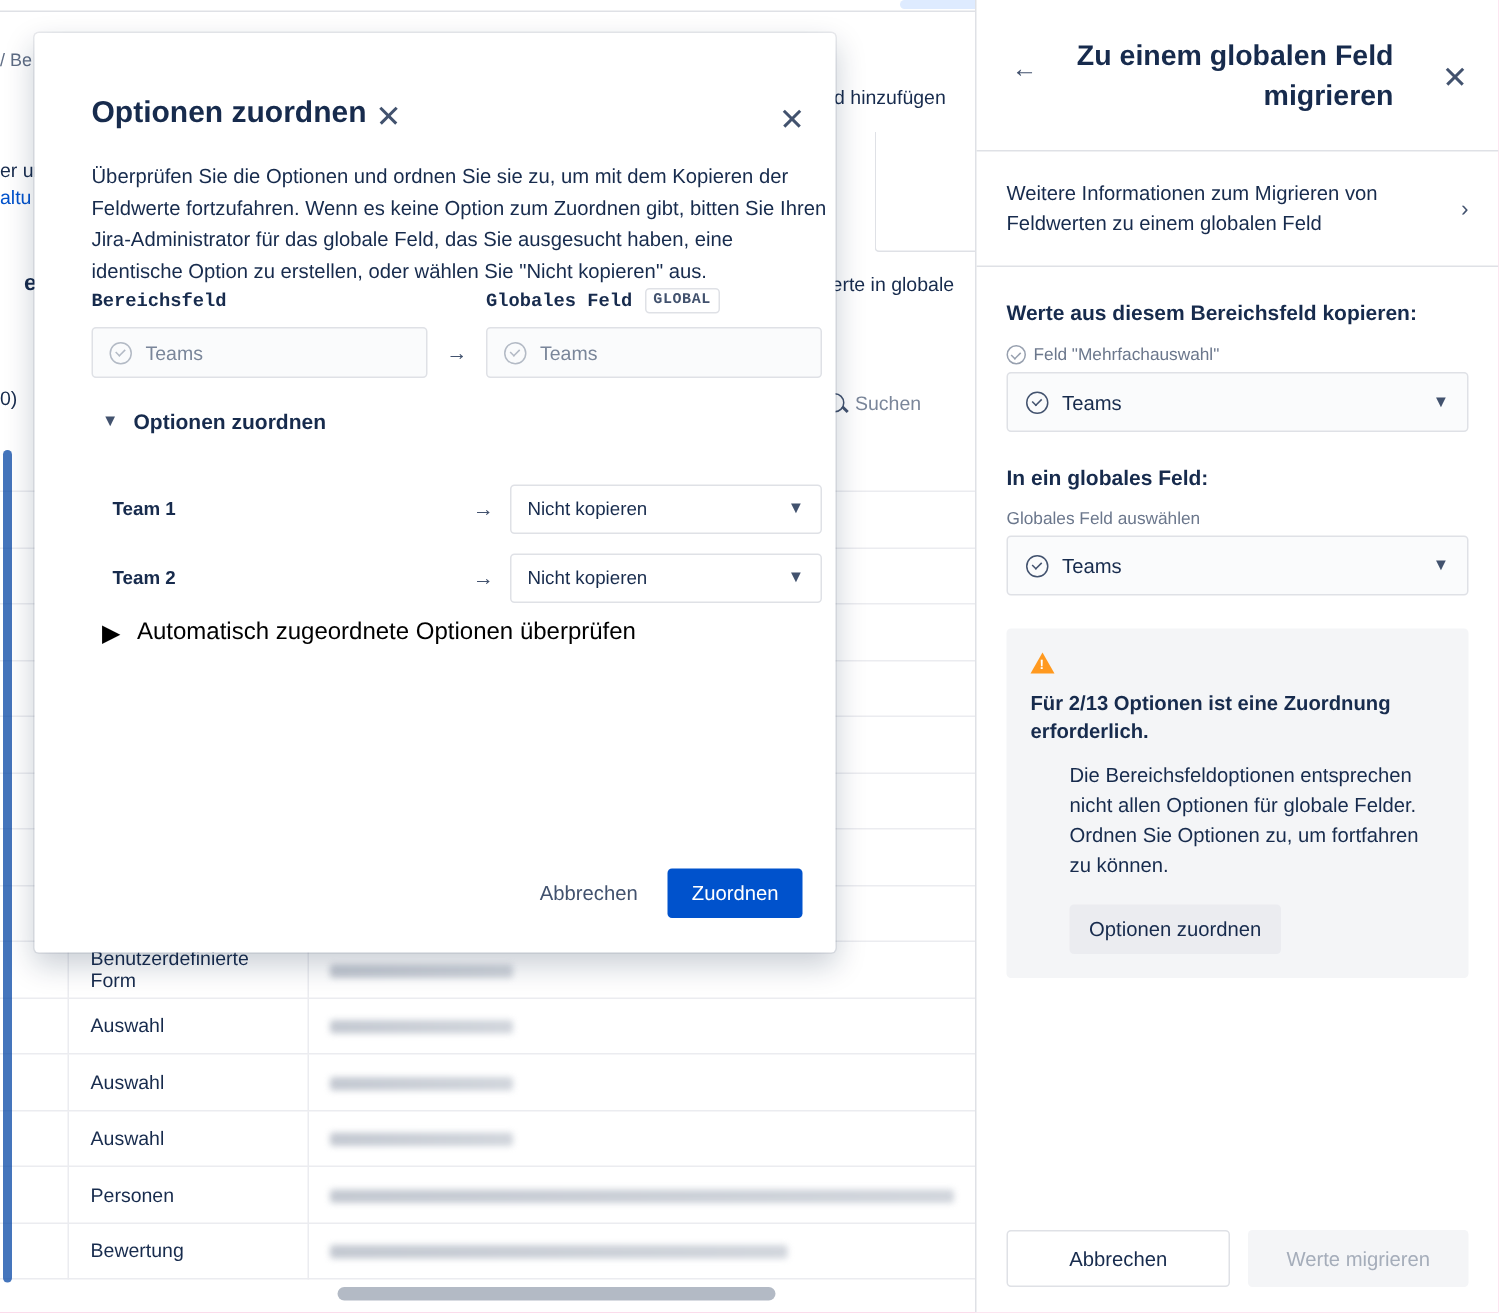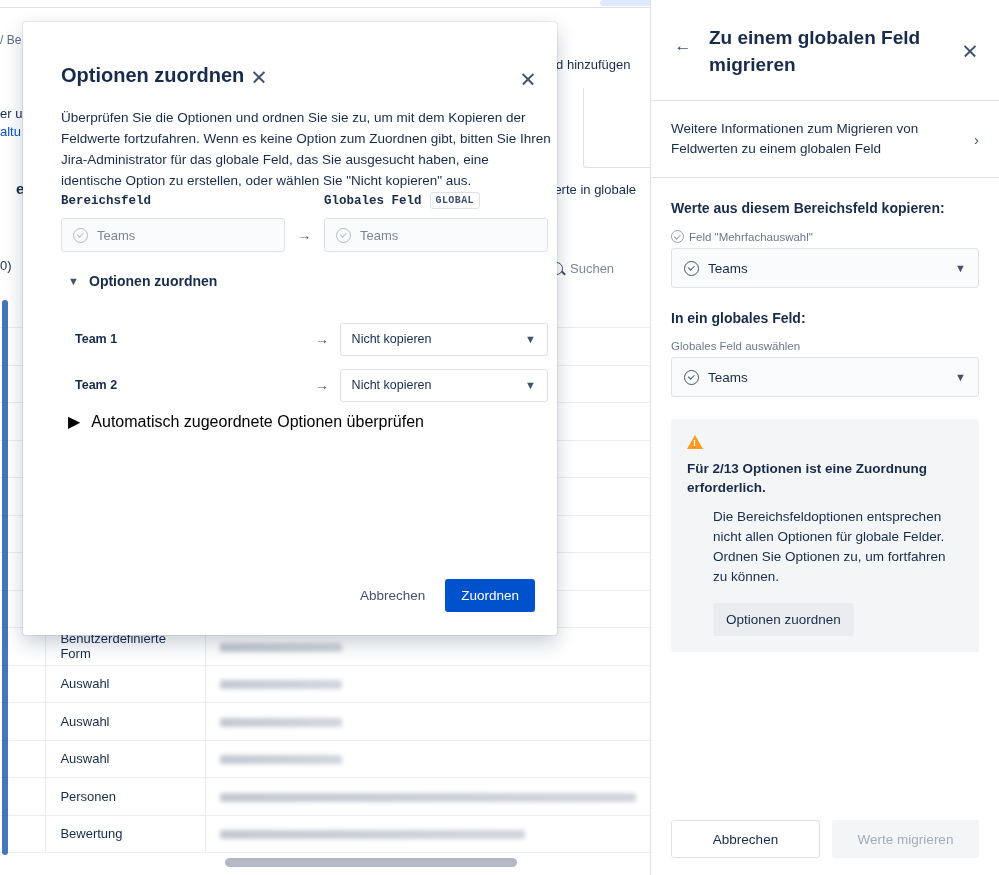--- a/index.html
+++ b/index.html
@@ -149,21 +149,21 @@
     display: flex; align-items: flex-start; gap: 14px;
   }
   .rp-back {
     width: 24px; height: 24px; flex: none;
     display: flex; align-items: center; justify-content: center;
     color: #42526e; font-size: 17px; margin-top: 10px;
     cursor: pointer;
   }
   .rp-title {
     font-size: 19px; font-weight: 600; color: #172b4d;
-    line-height: 27px; width: 220px;
+    line-height: 27px; width: 220px; text-align: right;
   }
   .rp-close {
     position: absolute; top: 40px; right: 18px;
     width: 22px; height: 22px; cursor: pointer;
     color: #42526e;
   }
   .xicon { position: relative; width: 100%; height: 100%; }
   .xicon::before, .xicon::after {
     content: ""; position: absolute; left: 50%; top: 50%;
     width: 15px; height: 1.6px; background: currentColor;

